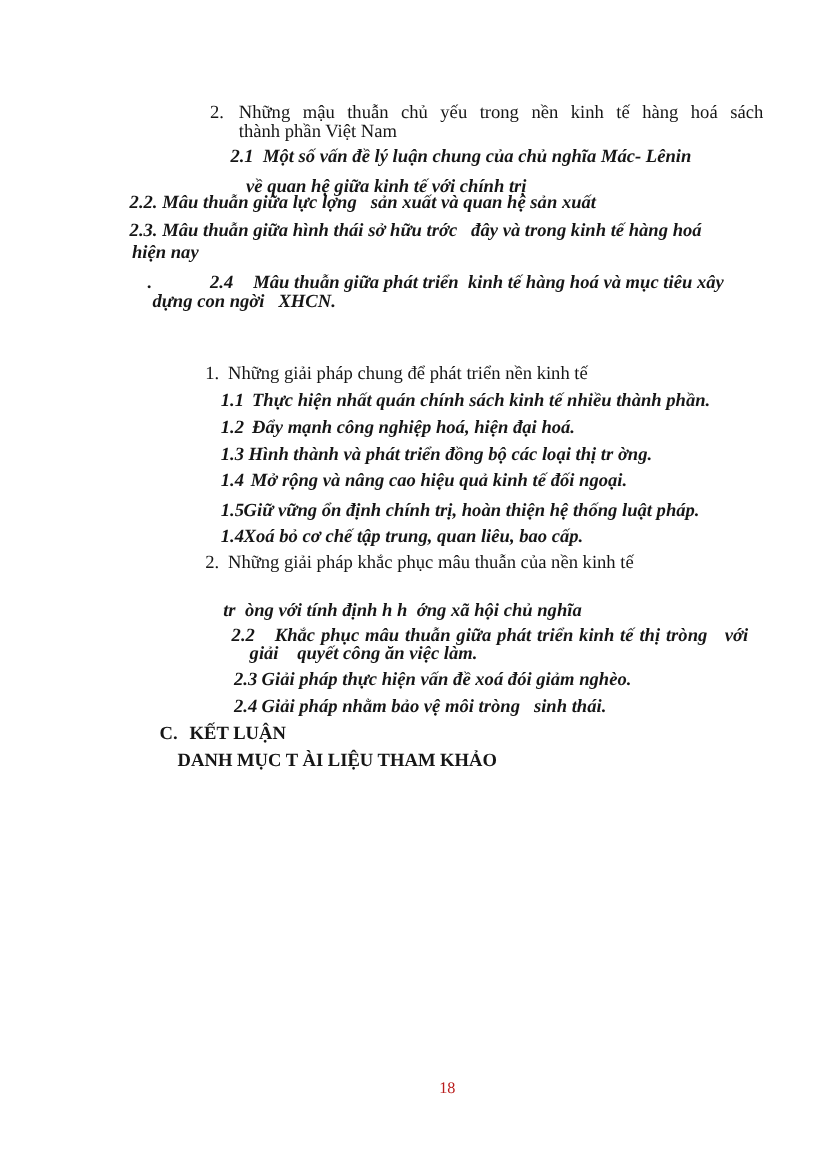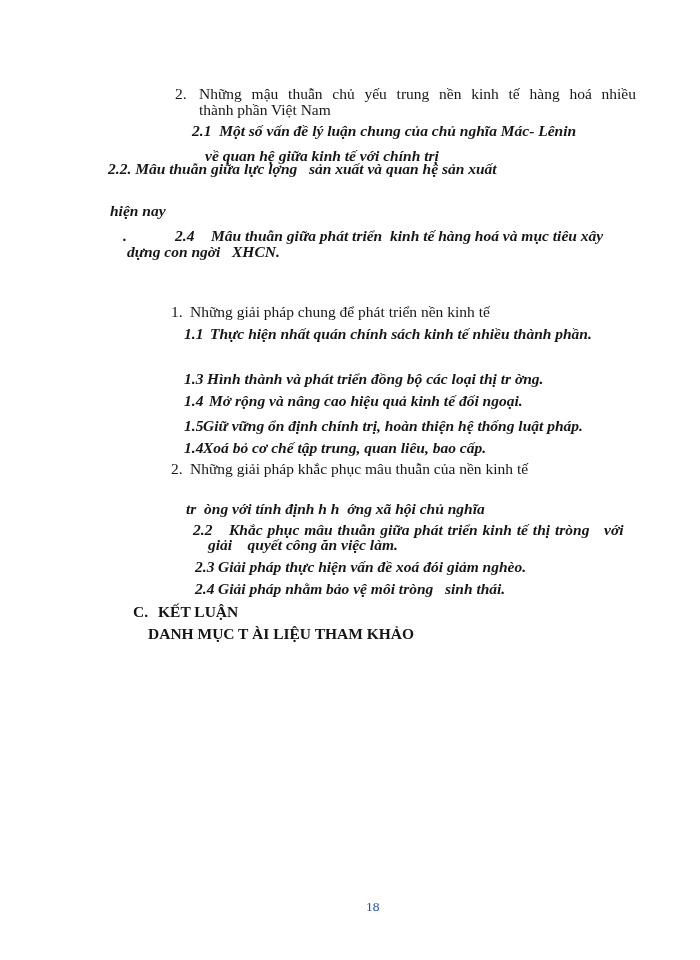--- a/index.html
+++ b/index.html
@@ -15,56 +15,61 @@
   }
   
   .ln{position:absolute;white-space:pre;}
   
   .row{position:absolute;display:flex;white-space:pre;}
   .num{flex:0 0 auto;}
   
   .fill{flex:1 1 auto;white-space:normal;text-align:justify;text-align-last:justify;}
   .itb{font-style:italic;font-weight:bold;}
   .b{font-weight:bold;}
-  .pgnum{font-size:13.5px;color:#1d4ed8;}
+  .pgnum{font-size:13.5px;color:#b91c1c;}
 </style>
 </head>
 <body>
 
 <div class="page">
 
   <div class="row" style="top:85px;left:175px;width:461px">
     <span class="num" style="width:24px">2.</span>
-    <span class="fill">Những mậu thuẫn chủ yếu trung nền kinh tế hàng hoá nhiều</span>
+    <span class="fill">Những mậu thuẫn chủ yếu trong nền kinh tế hàng hoá sách</span>
   </div>
   <div class="ln" style="top:101px;left:199px">thành phần Việt Nam</div>
 
   <div class="ln itb" style="top:122px;left:192px">2.1  Một số vấn đề lý luận chung của chủ nghĩa Mác- Lênin</div>
   <div class="ln itb" style="top:147px;left:205px">về quan hệ giữa kinh tế với chính trị</div>
 
   <div class="ln itb" style="top:160px;left:108px">2.2. Mâu thuẫn giữa lực lợng   sản xuất và quan hệ sản xuất</div>
 
+  <div class="ln itb" style="top:184px;left:108px">2.3. Mâu thuẫn giữa hình thái sở hữu trớc   đây và trong kinh tế hàng hoá</div>
   <div class="ln itb" style="top:202px;left:110px">hiện nay</div>
 
   <div class="row itb" style="top:227px;left:123px;width:514px">
     <span class="num" style="width:52px">.</span>
     <span class="num" style="width:36px">2.4</span>
     <span>Mâu thuẫn giữa phát triển  kinh tế hàng hoá và mục tiêu xây</span>
   </div>
   <div class="ln itb" style="top:243px;left:127px">dựng con ngời   XHCN.</div>
 
 
   <div class="row" style="top:303px;left:171px">
     <span class="num" style="width:19px">1.</span>
     <span>Những giải pháp chung để phát triển nền kinh tế</span>
   </div>
 
   <div class="row itb" style="top:325px;left:184px">
     <span class="num" style="width:26px">1.1</span>
     <span>Thực hiện nhất quán chính sách kinh tế nhiều thành phần.</span>
+  </div>
+  <div class="row itb" style="top:348px;left:184px">
+    <span class="num" style="width:26px">1.2</span>
+    <span>Đẩy mạnh công nghiệp hoá, hiện đại hoá.</span>
   </div>
   <div class="row itb" style="top:370px;left:184px">
     <span class="num" style="width:23px">1.3</span>
     <span>Hình thành và phát triển đồng bộ các loại thị tr ờng.</span>
   </div>
   <div class="row itb" style="top:392px;left:184px">
     <span class="num" style="width:25px">1.4</span>
     <span>Mở rộng và nâng cao hiệu quả kinh tế đối ngoại.</span>
   </div>
   <div class="row itb" style="top:417px;left:184px">

